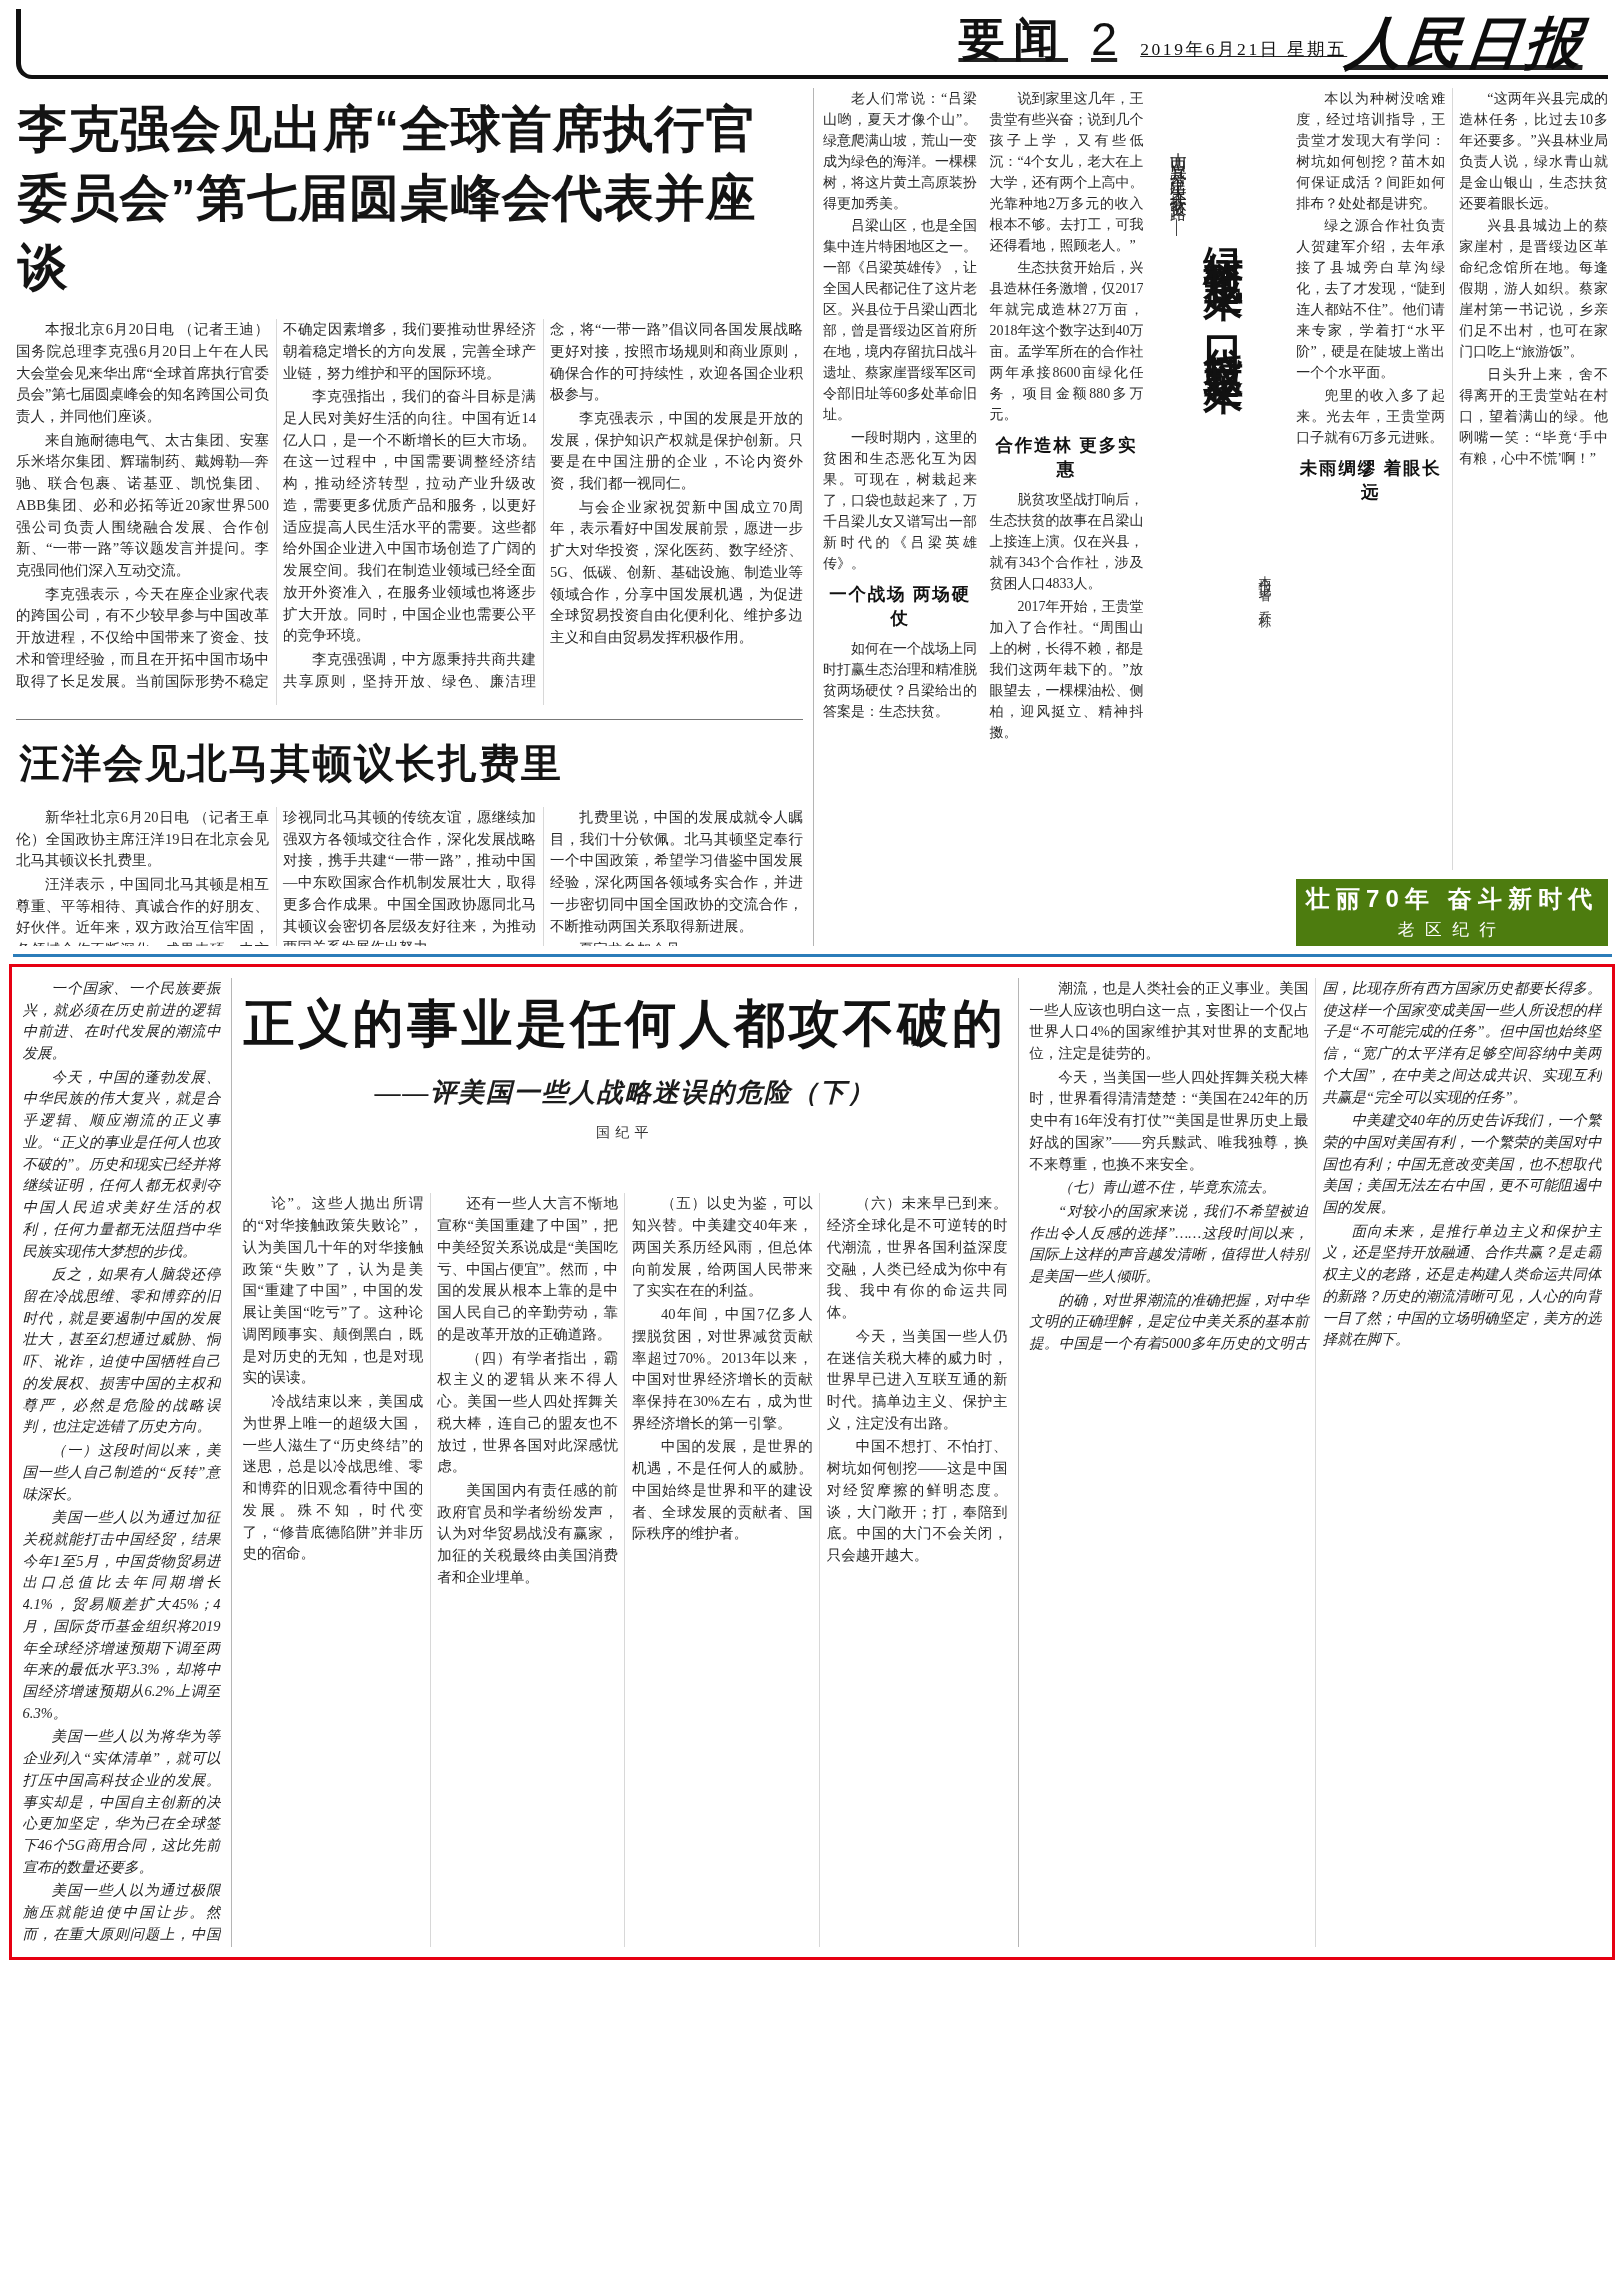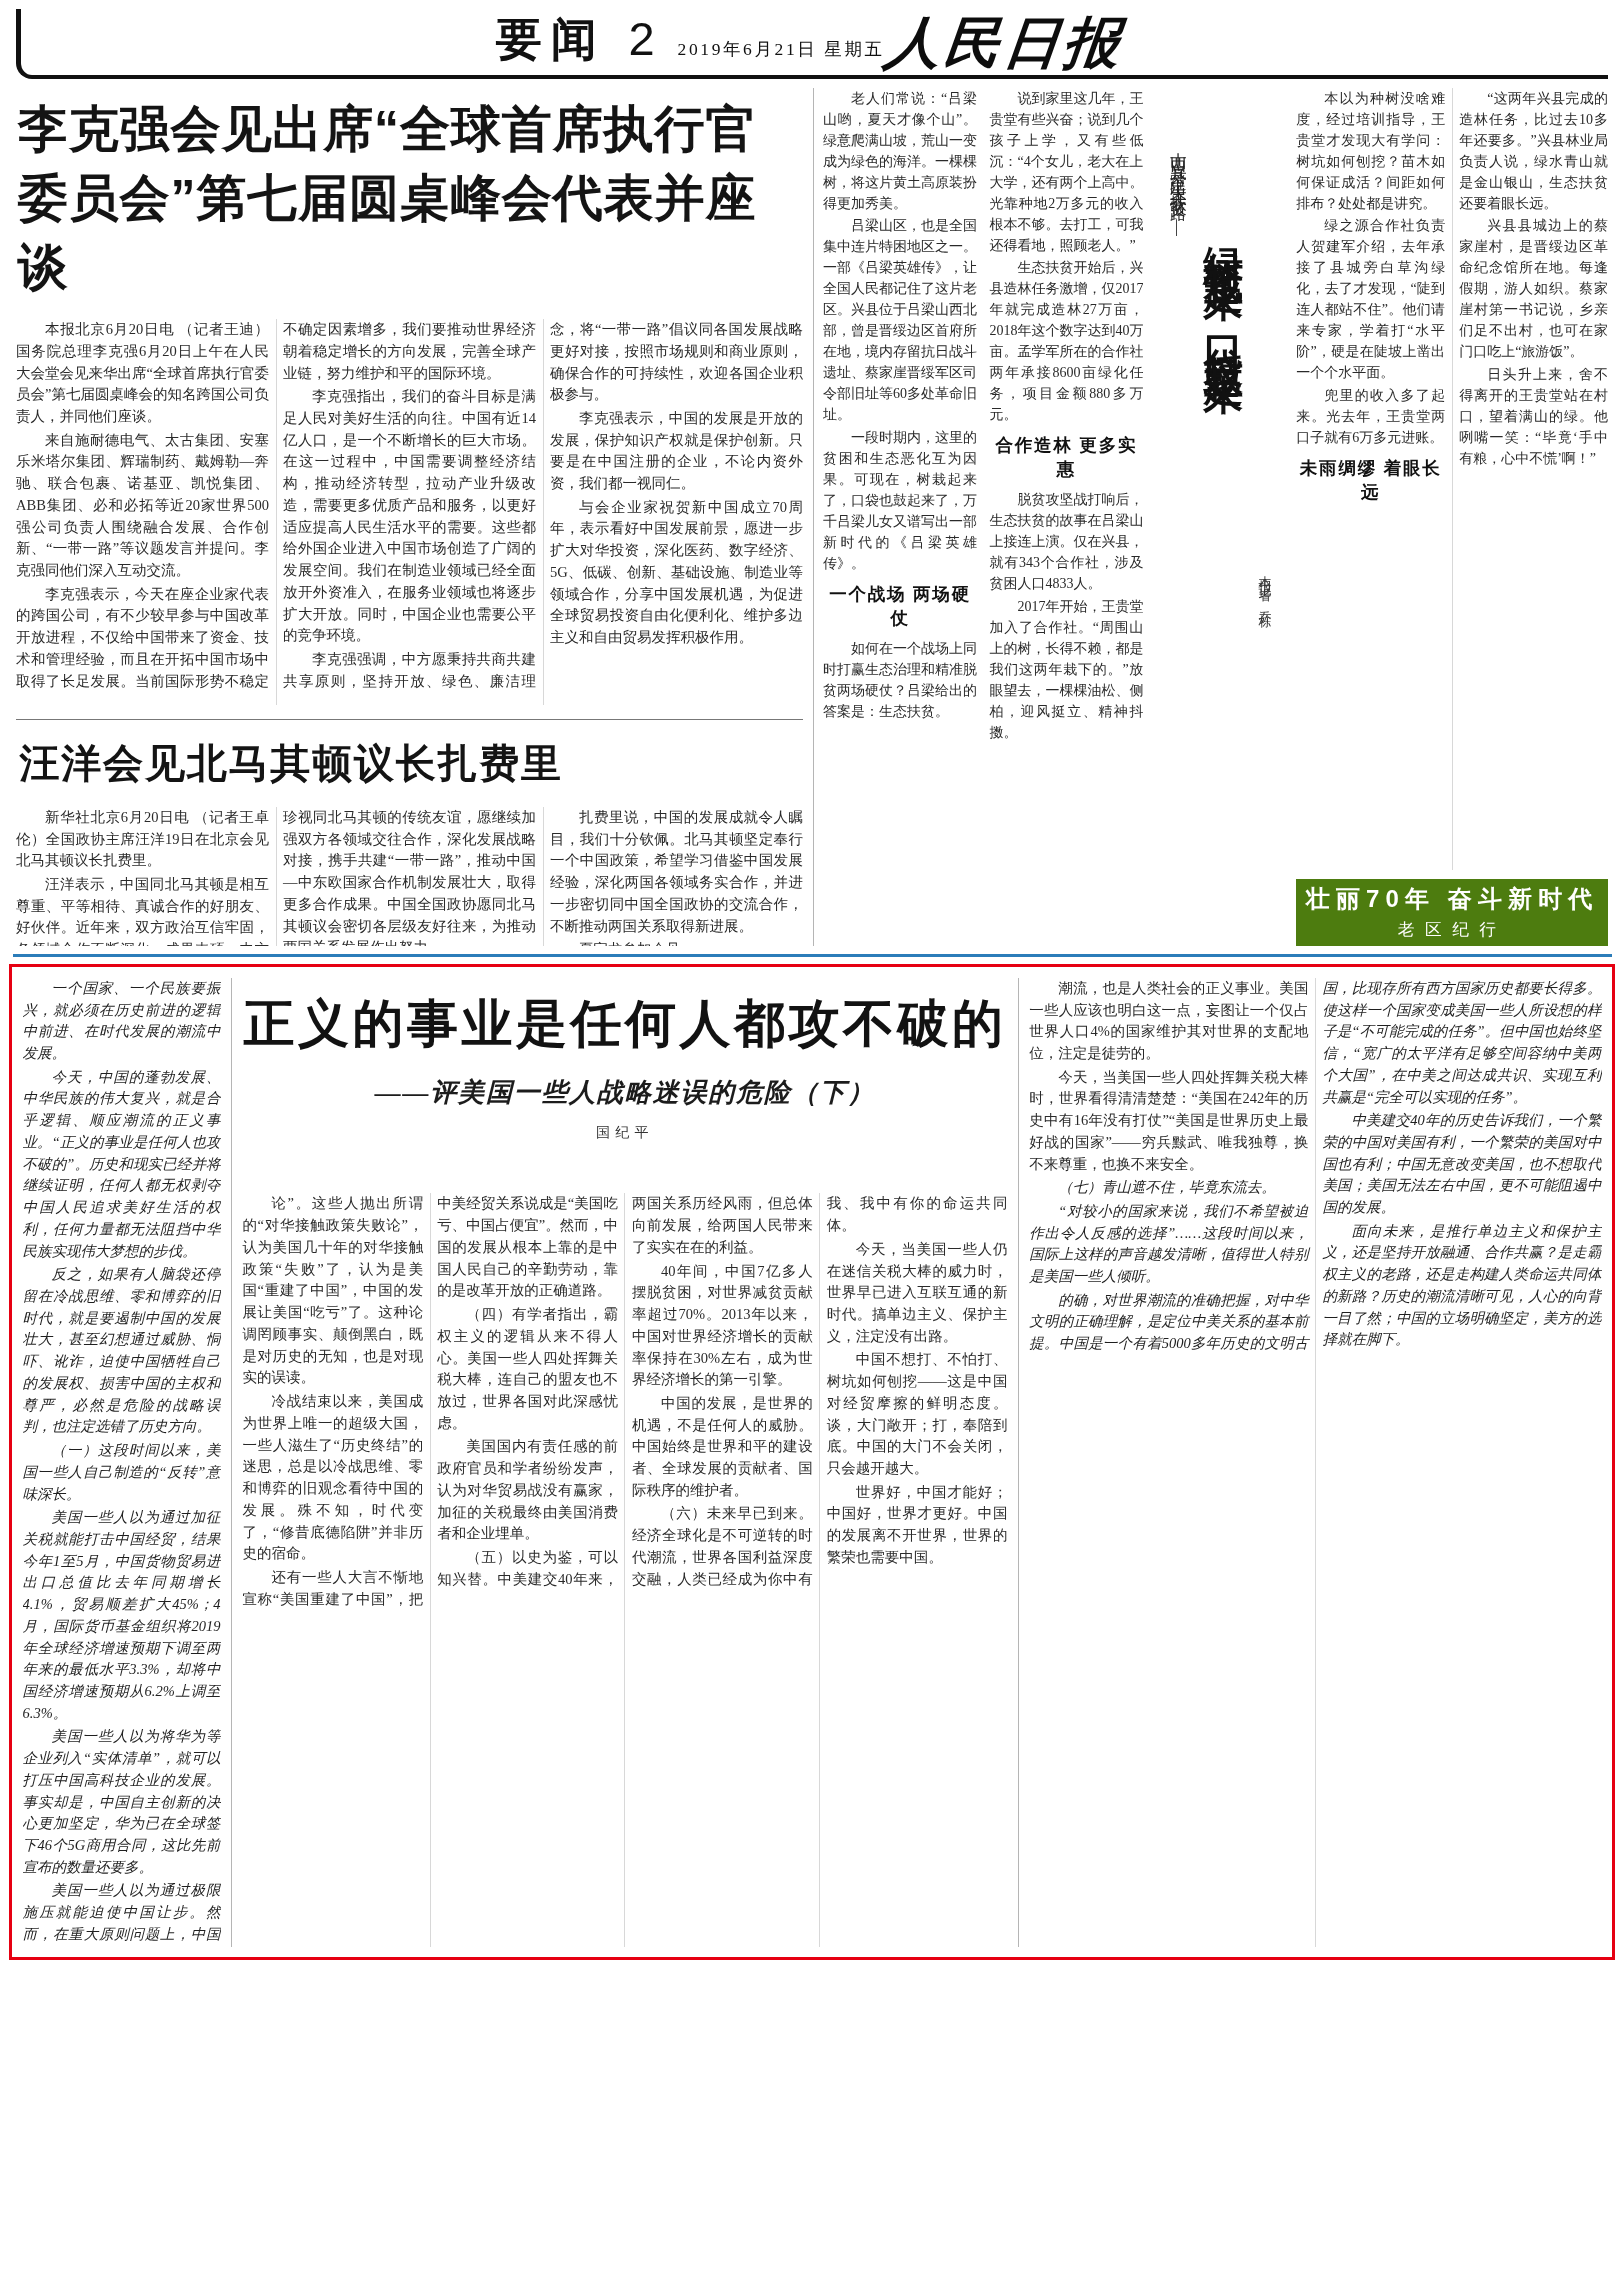--- a/index.html
+++ b/index.html
@@ -6,23 +6,23 @@
   html,body { background:#ffffff; }
   body {
     width:1624px; height:2295px;
     font-family:"Liberation Serif","DejaVu Serif",serif;
     color:#222; overflow:hidden;
   }
   .page { width:1624px; height:2295px; padding:8.8px 16px 12.3px 16px; }
 
   
   .masthead {
-    height:70px; display:flex; justify-content:center; align-items:flex-end;
+    height:70px; display:flex; justify-content:flex-end; align-items:flex-end;
     border-left:5.3px solid #111; border-bottom:4.4px solid #111;
-    border-bottom-left-radius:16px; padding:0 5.3px 3.5px 12.3px;
+    border-bottom-left-radius:16px; padding:0 5.3px 3.5px 12.3px;text-decoration:underline;
   }
   .mh-left { display:flex; align-items:baseline; gap:23px; }
   .mh-section { font-size:46px; font-weight:900; letter-spacing:8.8px; color:#111; }
   .mh-pageno { font-family:"Liberation Sans","DejaVu Sans",sans-serif; font-size:47px; color:#111; }
   .mh-date { font-size:17.5px; letter-spacing:2.6px; color:#111; padding-bottom:5.3px; }
   .mh-paper {
     font-size:56px; font-weight:bold; font-style:italic; letter-spacing:3.5px;
     color:#0d0d0d; transform:skewX(-6deg); padding-right:17.5px; line-height:1;
   }
 
@@ -227,21 +227,20 @@
         <p class="body">冷战结束以来，美国成为世界上唯一的超级大国，一些人滋生了“历史终结”的迷思，总是以冷战思维、零和博弈的旧观念看待中国的发展。殊不知，时代变了，“修昔底德陷阱”并非历史的宿命。</p>
         <p class="body">还有一些人大言不惭地宣称“美国重建了中国”，把中美经贸关系说成是“美国吃亏、中国占便宜”。然而，中国的发展从根本上靠的是中国人民自己的辛勤劳动，靠的是改革开放的正确道路。</p>
         <p class="body">（四）有学者指出，霸权主义的逻辑从来不得人心。美国一些人四处挥舞关税大棒，连自己的盟友也不放过，世界各国对此深感忧虑。</p>
         <p class="body">美国国内有责任感的前政府官员和学者纷纷发声，认为对华贸易战没有赢家，加征的关税最终由美国消费者和企业埋单。</p>
         <p class="body">（五）以史为鉴，可以知兴替。中美建交40年来，两国关系历经风雨，但总体向前发展，给两国人民带来了实实在在的利益。</p>
         <p class="body">40年间，中国7亿多人摆脱贫困，对世界减贫贡献率超过70%。2013年以来，中国对世界经济增长的贡献率保持在30%左右，成为世界经济增长的第一引擎。</p>
         <p class="body">中国的发展，是世界的机遇，不是任何人的威胁。中国始终是世界和平的建设者、全球发展的贡献者、国际秩序的维护者。</p>
         <p class="body">（六）未来早已到来。经济全球化是不可逆转的时代潮流，世界各国利益深度交融，人类已经成为你中有我、我中有你的命运共同体。</p>
         <p class="body">今天，当美国一些人仍在迷信关税大棒的威力时，世界早已进入互联互通的新时代。搞单边主义、保护主义，注定没有出路。</p>
         <p class="body">中国不想打、不怕打、树坑如何刨挖——这是中国对经贸摩擦的鲜明态度。谈，大门敞开；打，奉陪到底。中国的大门不会关闭，只会越开越大。</p>
-        <p class="body">世界好，中国才能好；中国好，世界才更好。中国的发展离不开世界，世界的繁荣也需要中国。</p>
       </div>
     </div>
 
     <div class="vline"></div>
 
     <div class="c-right cols cols-2">
       <p class="body">潮流，也是人类社会的正义事业。美国一些人应该也明白这一点，妄图让一个仅占世界人口4%的国家维护其对世界的支配地位，注定是徒劳的。</p>
       <p class="body">今天，当美国一些人四处挥舞关税大棒时，世界看得清清楚楚：“美国在242年的历史中有16年没有打仗”“美国是世界历史上最好战的国家”——穷兵黩武、唯我独尊，换不来尊重，也换不来安全。</p>
       <p class="body kai">（七）青山遮不住，毕竟东流去。</p>
       <p class="body kai">“对较小的国家来说，我们不希望被迫作出令人反感的选择”……这段时间以来，国际上这样的声音越发清晰，值得世人特别是美国一些人倾听。</p>

